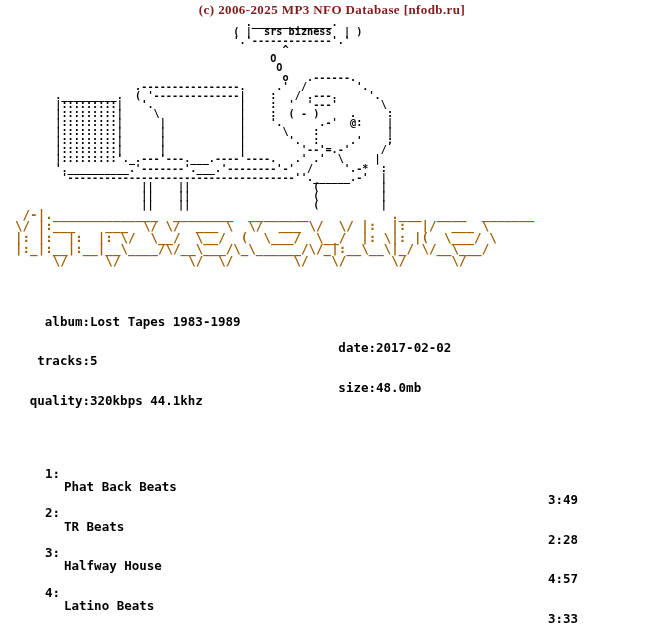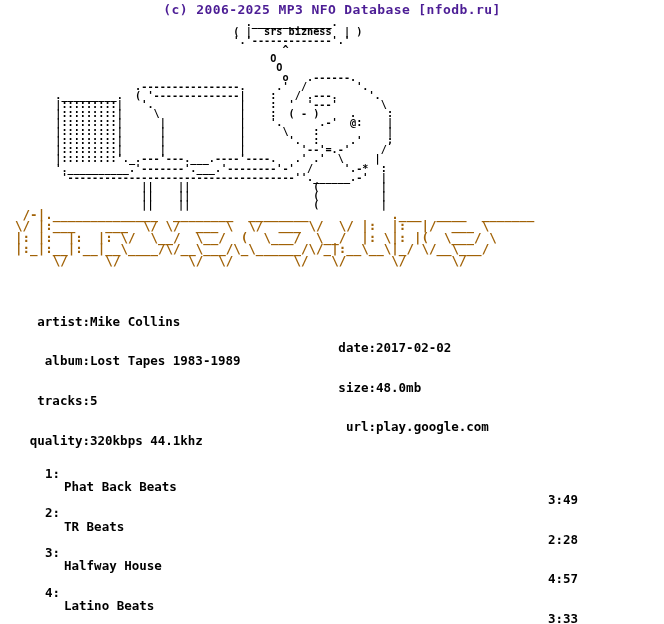--- a/index.html
+++ b/index.html
@@ -114,21 +114,21 @@
   .track-time {
     position: absolute;
     left: 498px;
     width: 80px;
     text-align: right;
   }
 </style>
 </head>
 <body>
 
-<div class="nfo-header" style="color: #4c1d95;">(c) 2006-2025 MP3 NFO Database [nfodb.ru]</div>
+<div class="nfo-header" style="color: #7f1d1d; font-family: Liberation Serif, serif;">(c) 2006-2025 MP3 NFO Database [nfodb.ru]</div>
 
 <pre class="art-block">                                        ._____________.
                                       ( |  srs bizness  | )
                                       '.'-------------'.'
                                               ^
                                             O
                                              O
                                               o   .------.
                       .----------------.     .'  /        '.
          ._________.  ( '--------------|    :   / .---.     '.
@@ -147,30 +147,28 @@
 </pre>
 
 <pre class="logo-block">   /-|.______________  ________  ________           .___  ____  _______
   \/ |:___    ___  \/ \/  ___ \  \/  ___ \/  \/ |:  |:  |/  ___ \
   |: |:  |:  |: \/  \__/  \__/  (  \___/  \__/  |: \|: |(  \___/ \
   |:_|:__|:__|__\____/\/__\___/\_\______/\/_|:__\__\|_/ \/__\___/
        \/     \/         \/  \/        \/   \/      \/      \/</pre>
 
 <div class="info-wrap">
   <div class="info-left">
-    <div class="info-row"><span class="info-label">artist:</span><span class="info-value">Mike Collins</span></div>
     <div class="info-row"><span class="info-label">album:</span><span class="info-value">Lost Tapes 1983-1989</span></div>
     <div class="info-row"><span class="info-label">tracks:</span><span class="info-value">5</span></div>
     <div class="info-row"><span class="info-label">quality:</span><span class="info-value">320kbps 44.1khz</span></div>
   </div>
 
   <div class="info-right">
     <div class="info-row"><span class="info-label-r">date:</span><span class="info-value">2017-02-02</span></div>
     <div class="info-row"><span class="info-label-r">size:</span><span class="info-value">48.0mb</span></div>
-    <div class="info-row"><span class="info-label-r">url:</span><span class="info-value">play.google.com</span></div>
   </div>
 </div>
 
 <div class="tracks">
   <div class="track-row">
     <span class="track-num">1:</span>
     <span class="track-title">Phat Back Beats</span>
     <span class="track-time">3:49</span>
   </div>
   <div class="track-row">

